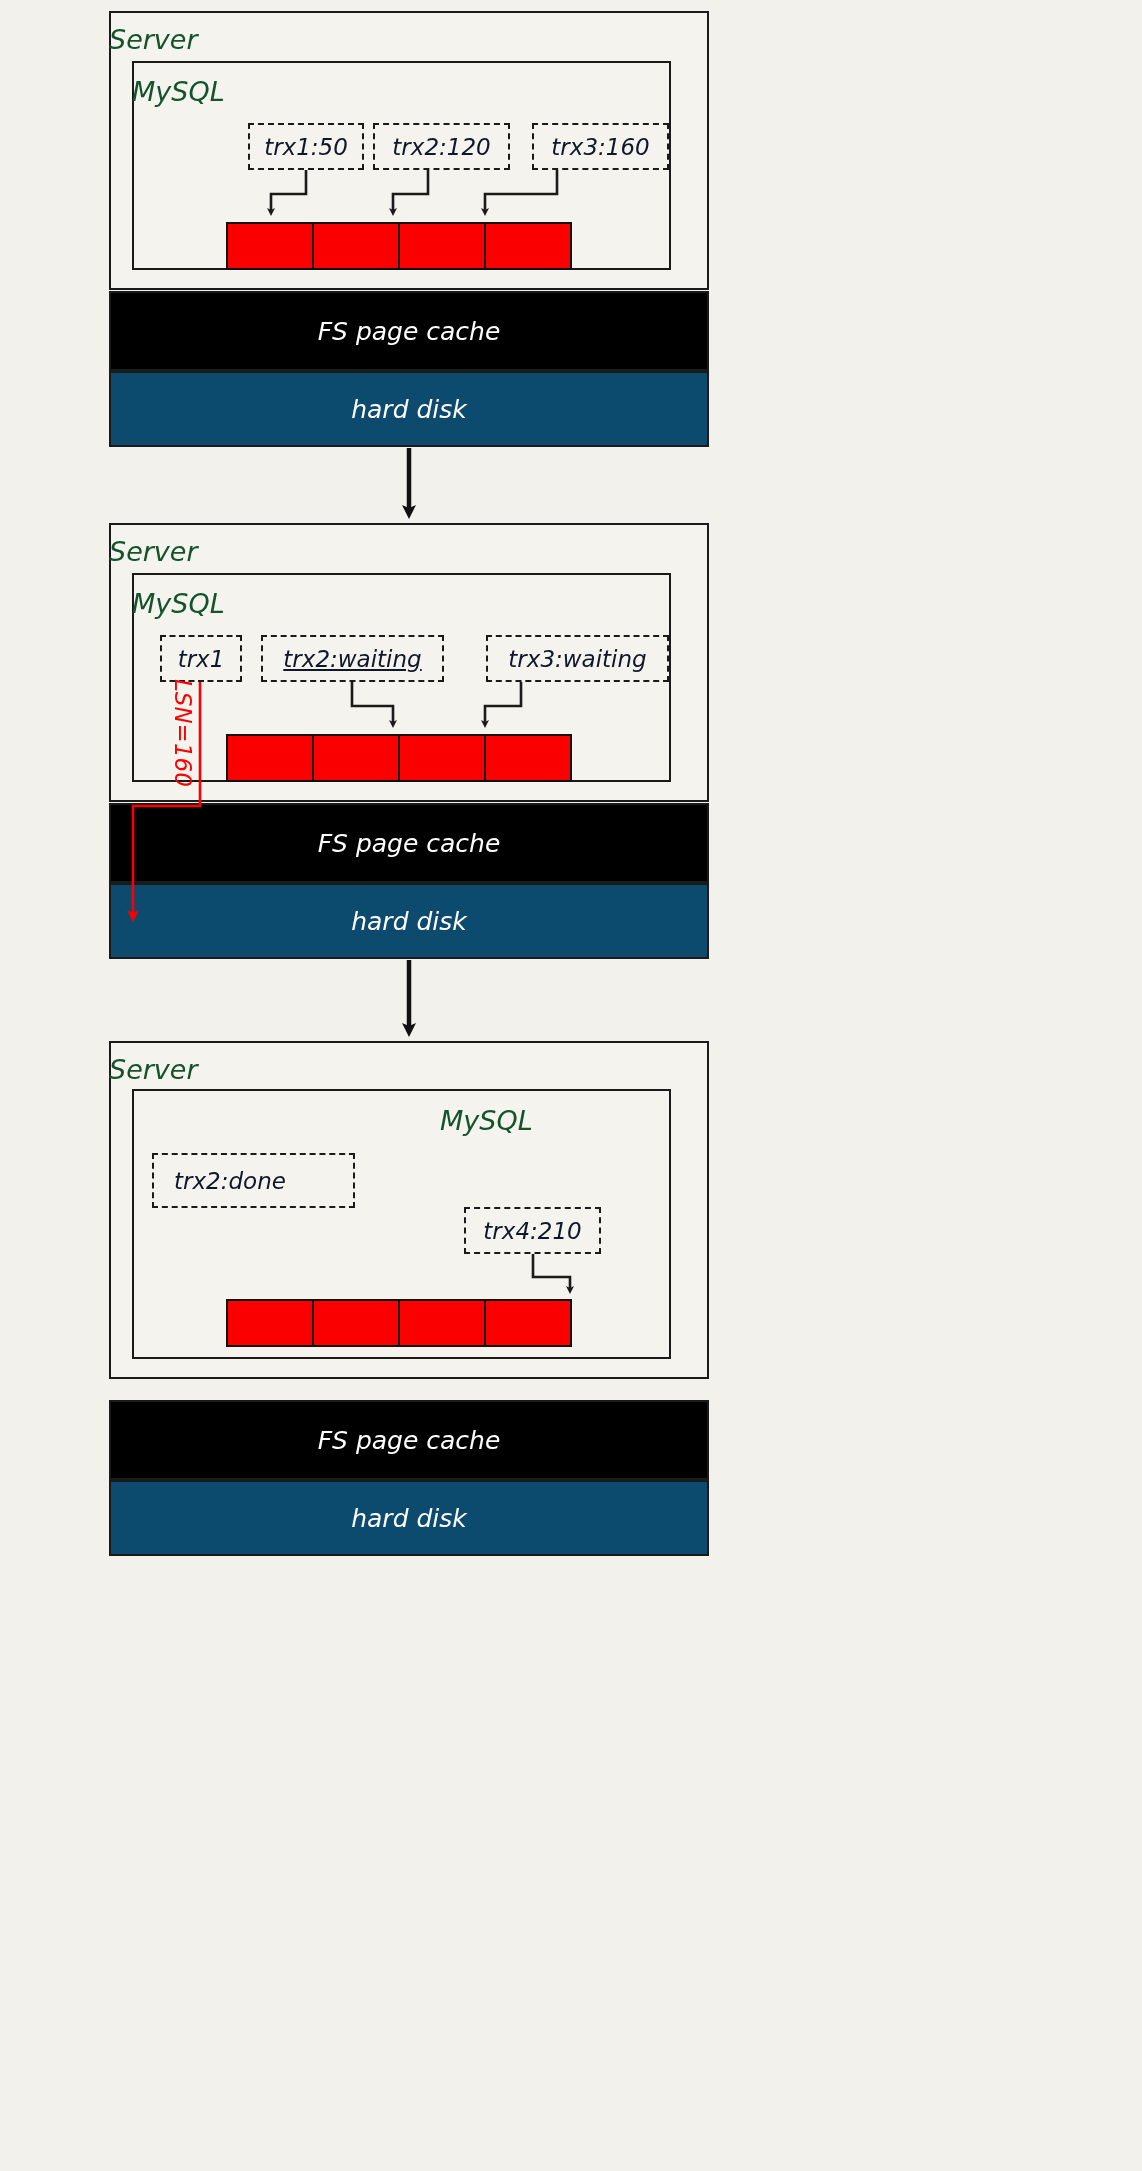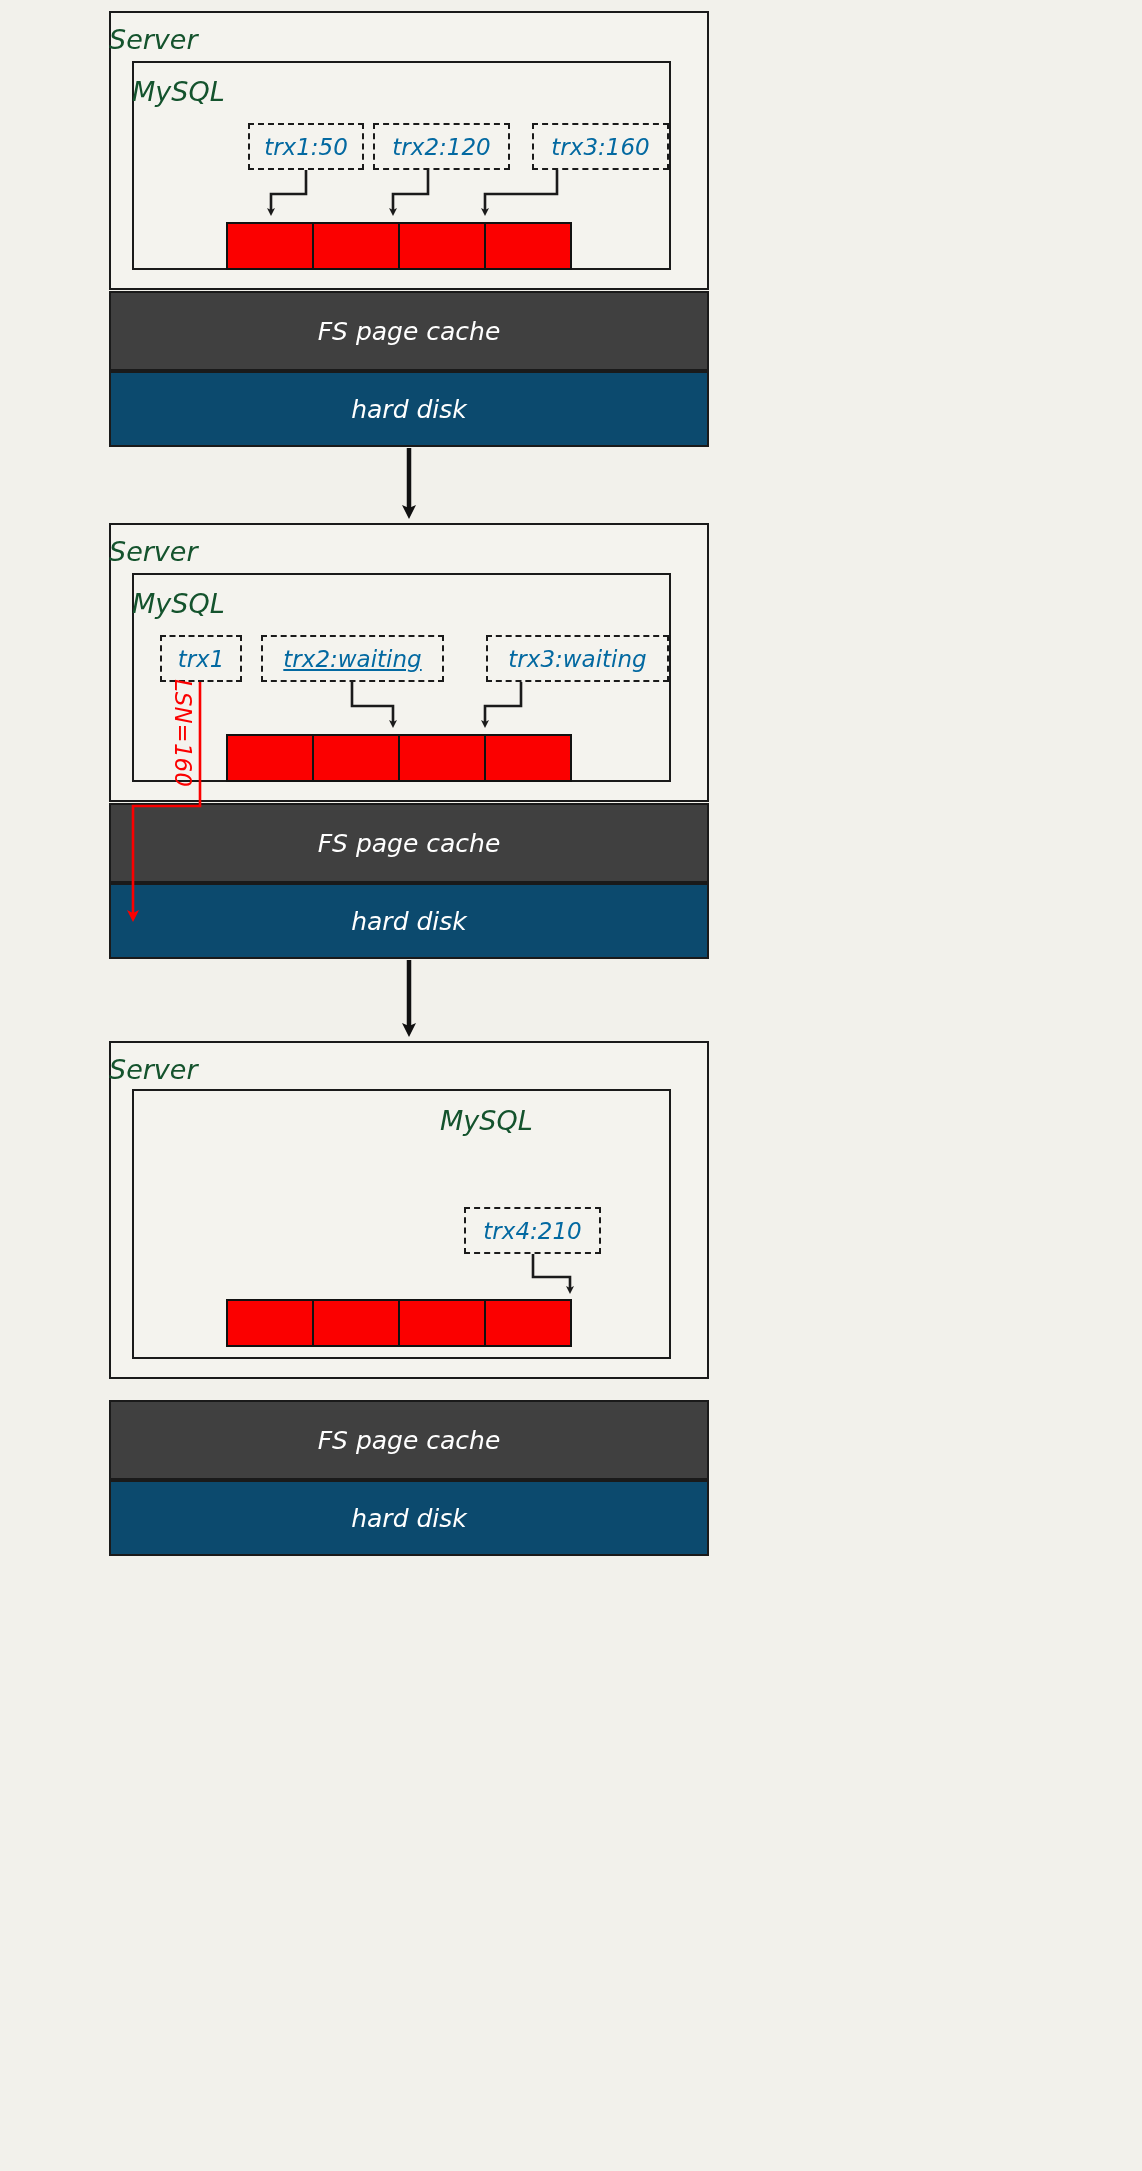--- a/index.html
+++ b/index.html
@@ -42,21 +42,21 @@
     white-space: nowrap;
   }
   .trx {
     position: absolute;
     box-sizing: border-box;
     border: 2px dashed #1a1a1a;
     background: transparent;
     display: flex;
     align-items: center;
     justify-content: center;
-    color: #0369a1;
+    color: #0f172a;
     font-family: "DejaVu Sans", sans-serif;
     font-style: italic;
     white-space: nowrap;
   }
   .trx.left {
     justify-content: flex-start;
     padding-left: 20px;
   }
   .redbar {
     position: absolute;
@@ -77,21 +77,21 @@
     box-sizing: border-box;
     border: 2px solid #1a1a1a;
     display: flex;
     align-items: center;
     justify-content: center;
     color: #ffffff;
     font-family: "DejaVu Sans", sans-serif;
     font-style: italic;
     white-space: nowrap;
   }
-  .bar.cache { background: #404040; }
+  .bar.cache { background: #000000; }
   .bar.disk  { background: #0c4a6e; }
 
   svg.overlay {
     position: absolute;
     left: 0; top: 0;
     width: 1142px;
     height: 2171px;
     pointer-events: none;
   }
   .lsn-label {
@@ -156,20 +156,21 @@
   <div class="bar disk" style="left:109px; top:883px; width:600px; height:76px; font-size:25px;">hard disk</div>
 
   <div class="panel" style="left:109px; top:1041px; width:600px; height:338px;"></div>
 
   <div class="title" style="left:109px; top:1054px; width:600px; font-size:27px;">Server</div>
 
   <div class="inner-box" style="left:132px; top:1089px; width:539px; height:270px;"></div>
 
   <div class="title" style="left:440px; top:1105px; width:225px; font-size:27px;">MySQL</div>
 
+  <div class="trx left" style="left:152px; top:1153px; width:203px; height:55px; font-size:23px;">trx2:done</div>
 
   <div class="trx" style="left:464px; top:1207px; width:137px; height:47px; font-size:23px;">trx4:210</div>
 
   <div class="redbar" style="left:226px; top:1299px; width:346px; height:48px;">
     <div class="cell"></div>
     <div class="cell"></div>
     <div class="cell"></div>
     <div class="cell"></div>
   </div>
 

